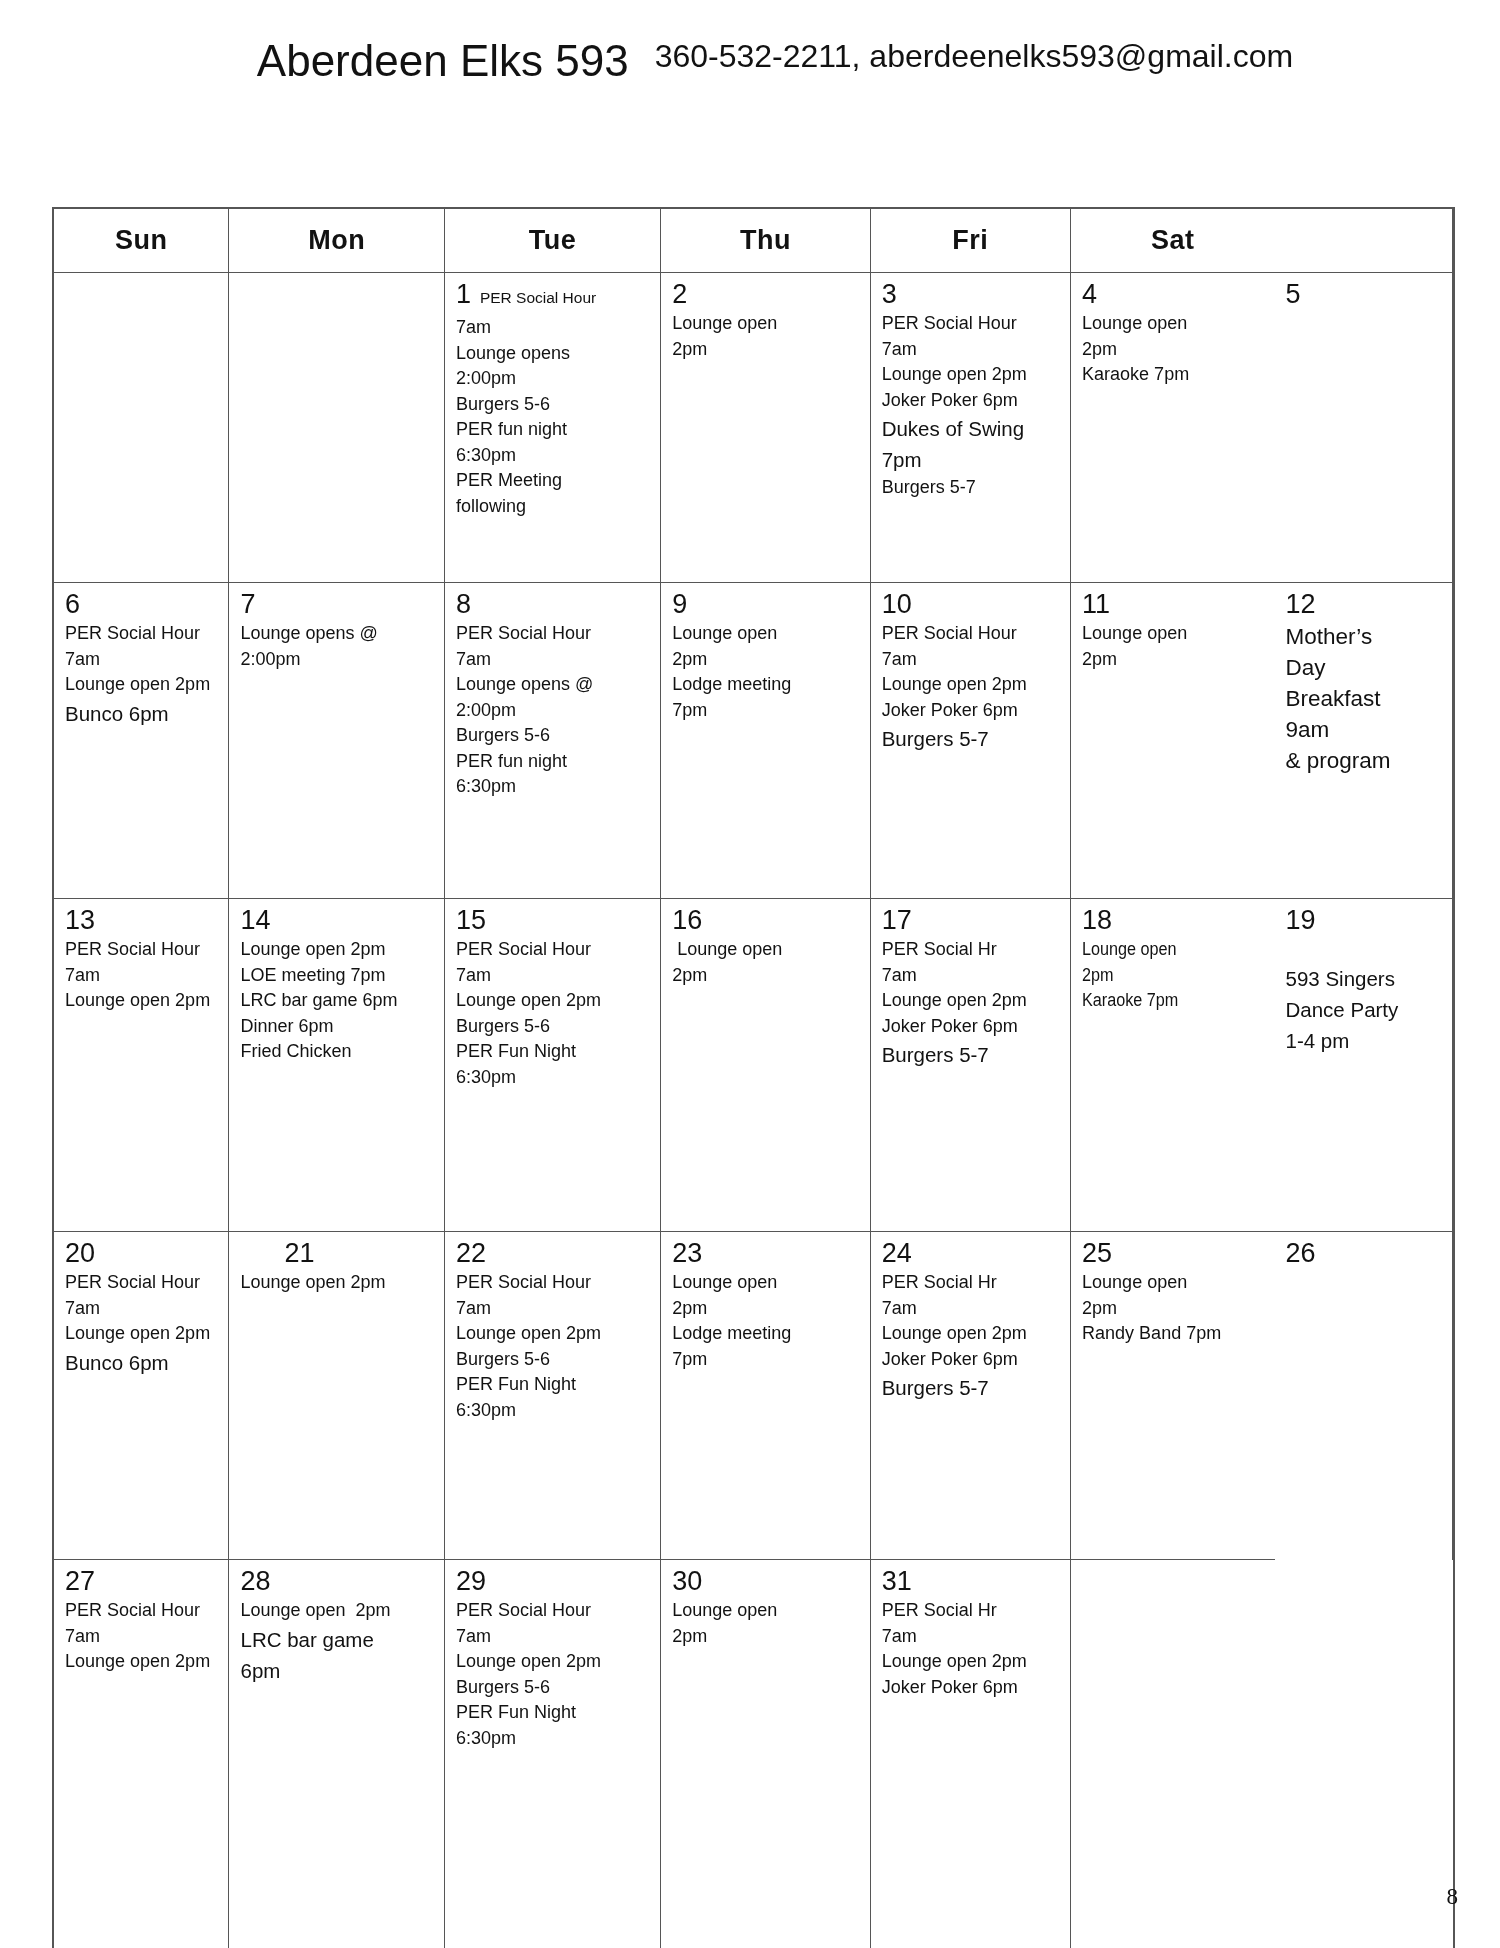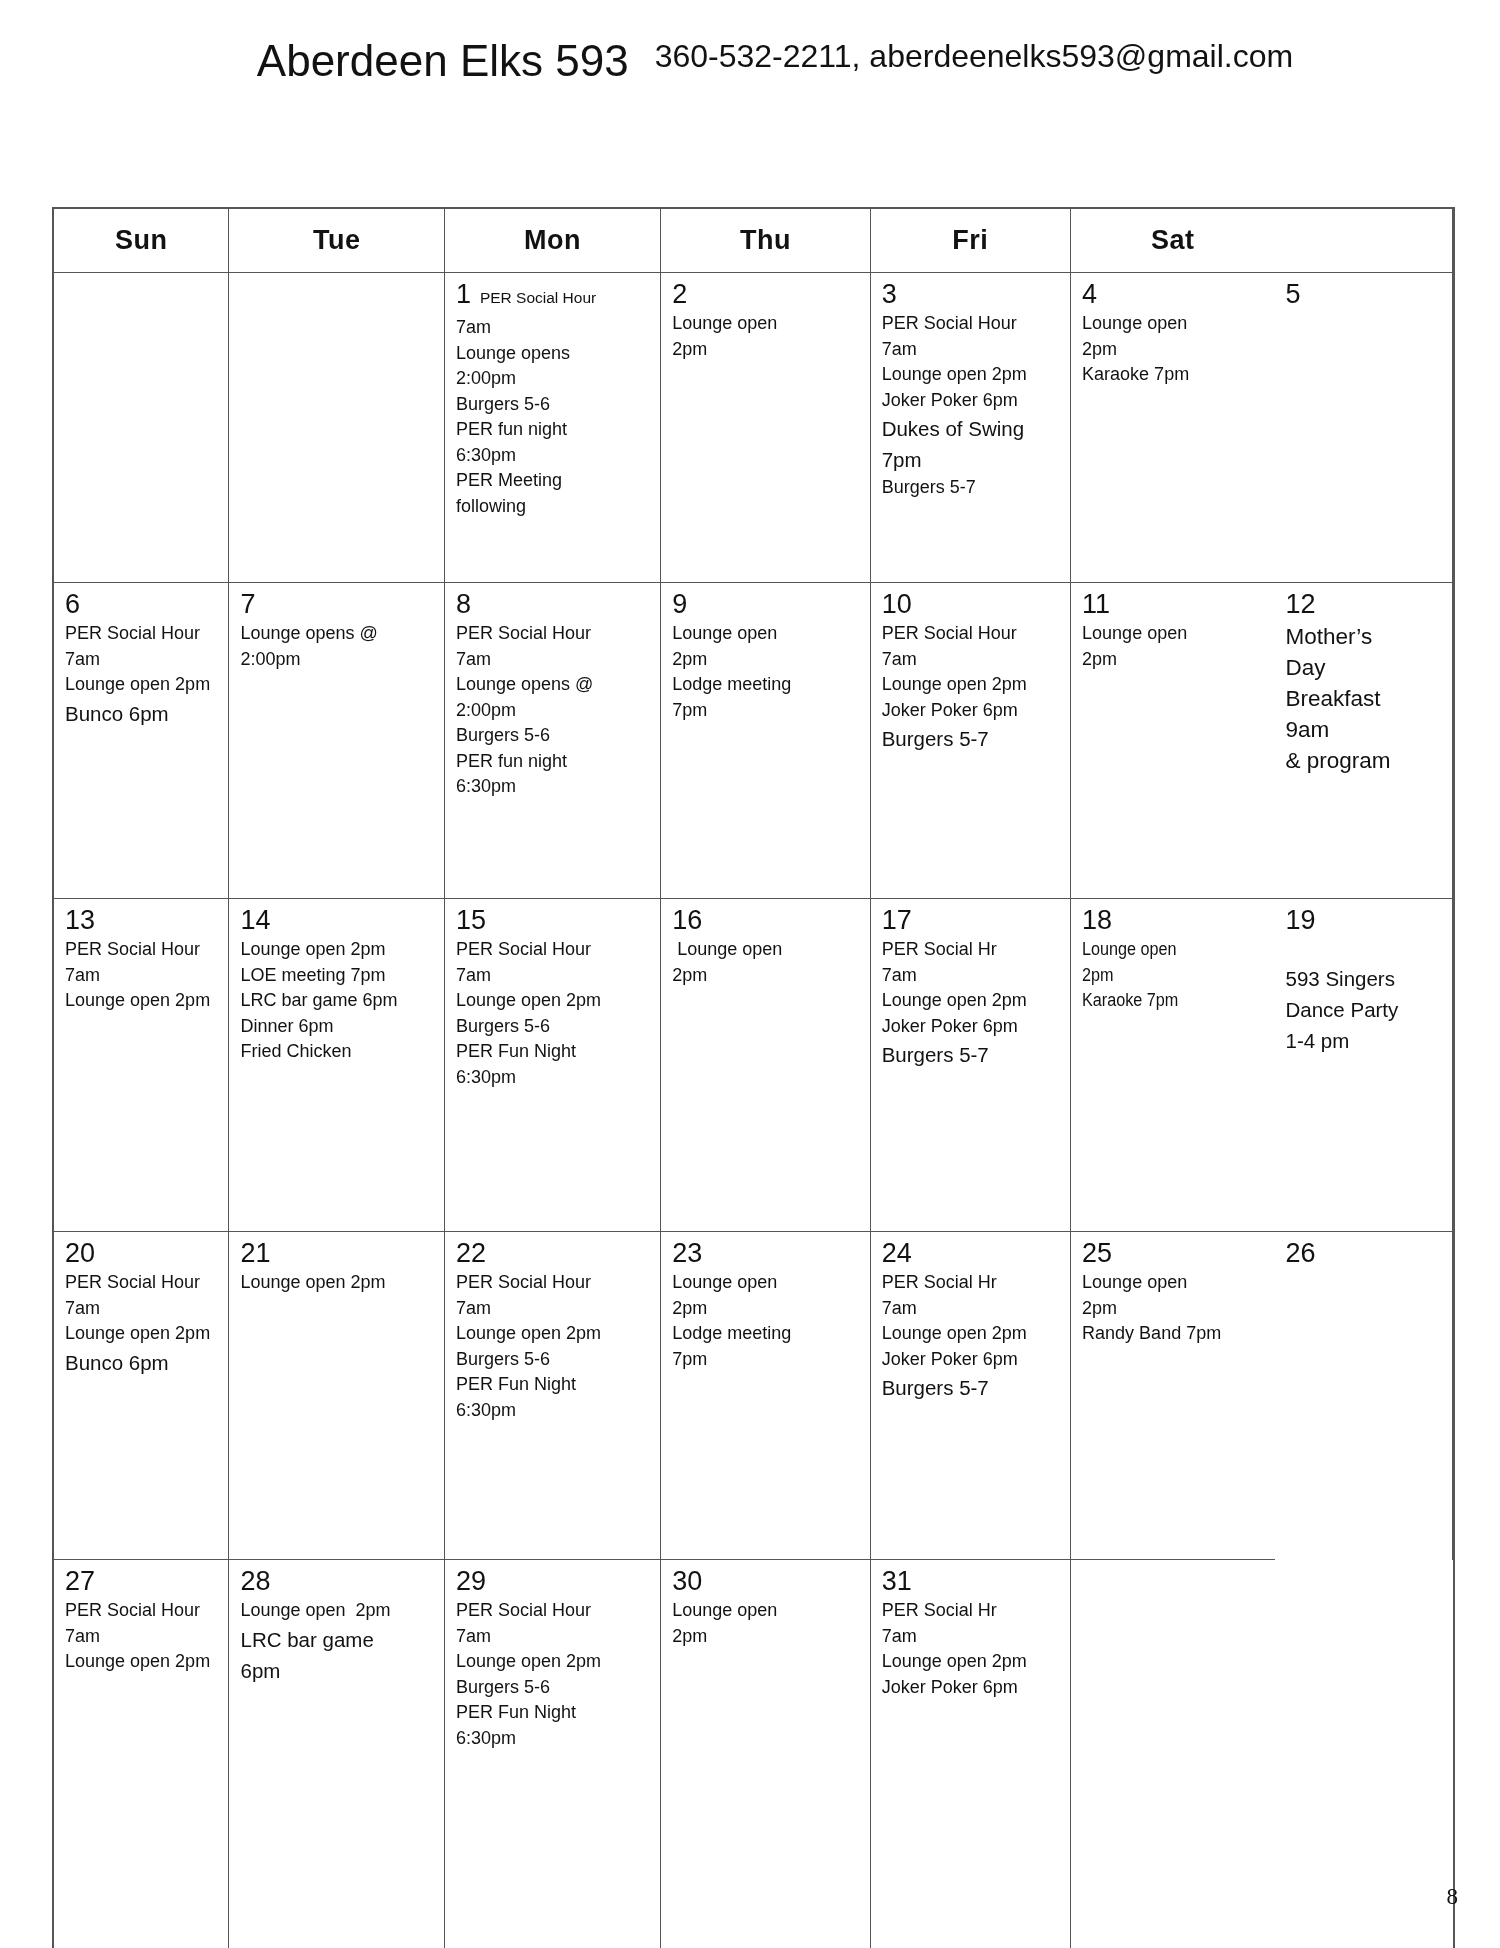--- a/index.html
+++ b/index.html
@@ -48,22 +48,22 @@
 
 <div class="header">
   <div class="subline">
     <span class="org">Aberdeen Elks 593</span>
     <span class="contact">360-532-2211, aberdeenelks593@gmail.com</span>
   </div>
 </div>
 
 <div class="grid">
     <div class="hcell">Sun</div>
+    <div class="hcell">Mon</div>
     <div class="hcell">Tue</div>
-    <div class="hcell">Mon</div>
     <div class="hcell">Thu</div>
     <div class="hcell">Fri</div>
     <div class="hcell lastcol">Sat</div>
     <div class="cell"></div>
     <div class="cell"></div>
     <div class="cell"></div>
     <div class="cell">
       <div class="day-head"><div class="" style="display: inline;">1</div><div class="day-inline" style="display: inline;">PER Social Hour</div></div>
       <div class="ev">7am</div>
       <div class="ev">Lounge opens</div>
@@ -198,21 +198,21 @@
       <div class="ev lg">1-4 pm</div>
     </div>
     <div class="cell">
       <div class="day-head"><div class="" style="display: inline;">20</div></div>
       <div class="ev">PER Social Hour</div>
       <div class="ev">7am</div>
       <div class="ev">Lounge open 2pm</div>
       <div class="ev lg">Bunco 6pm</div>
     </div>
     <div class="cell">
-      <div class="day-head"><div class="" style="display: inline;">21</div></div>
+      <div class="day-head"><div class="" style="display: inline; margin-left: 44px;">21</div></div>
       <div class="ev">Lounge open 2pm</div>
     </div>
     <div class="cell">
       <div class="day-head"><div class="" style="display: inline;">22</div></div>
       <div class="ev">PER Social Hour</div>
       <div class="ev">7am</div>
       <div class="ev">Lounge open 2pm</div>
       <div class="ev">Burgers 5-6</div>
       <div class="ev">PER Fun Night</div>
       <div class="ev">6:30pm</div>

